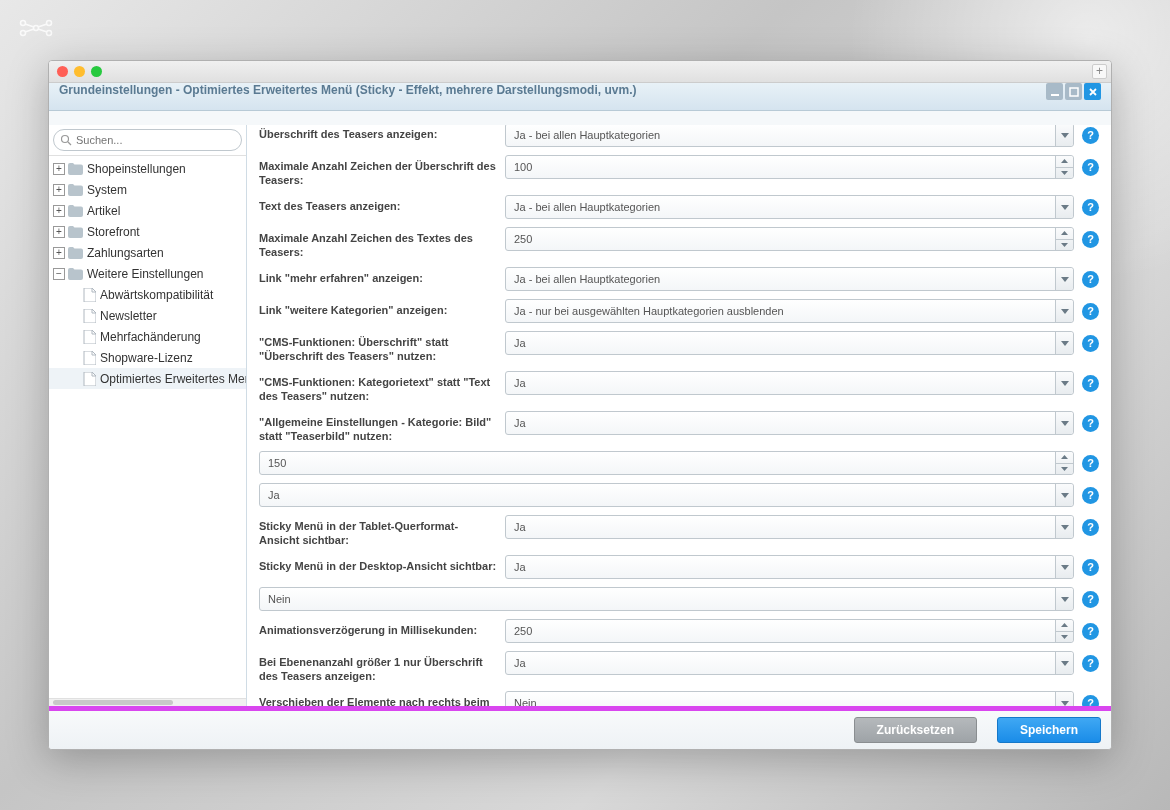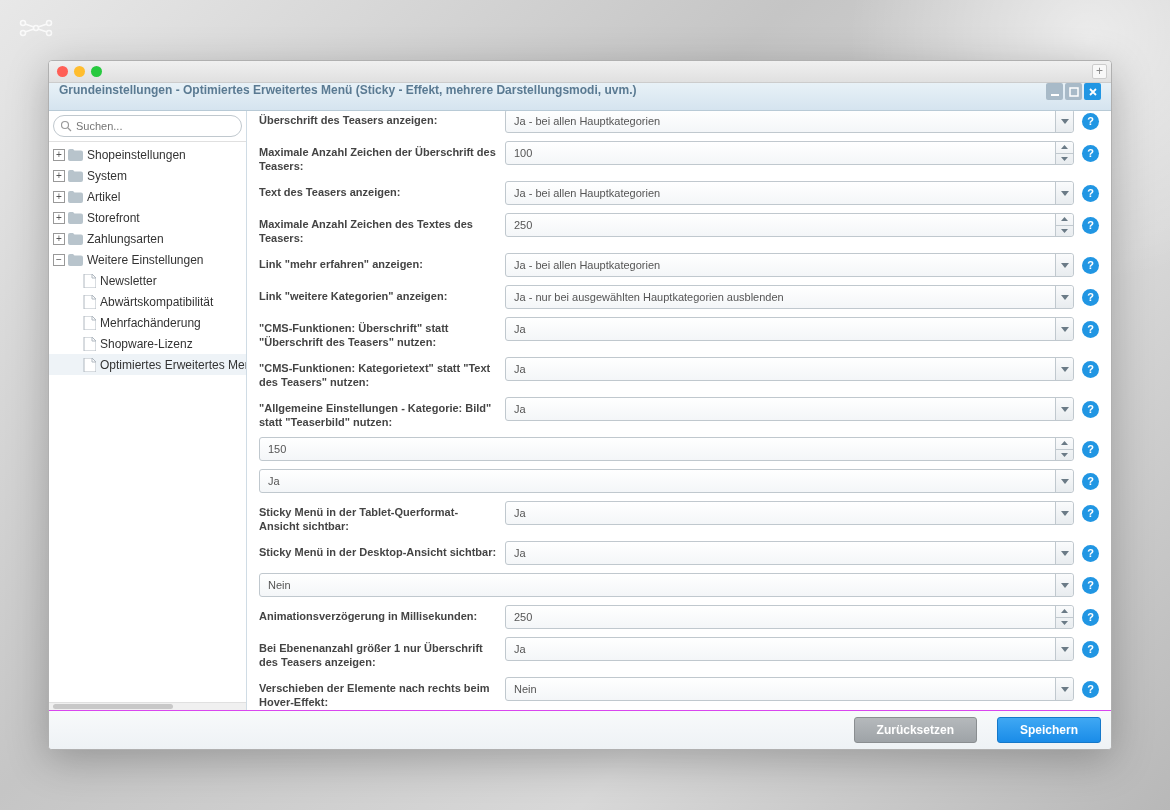--- a/index.html
+++ b/index.html
@@ -11,21 +11,21 @@
 .titlebar{height:22px;background:linear-gradient(#f0f0f0,#e0e0e0);border-bottom:1px solid #ccc;display:flex;align-items:center;padding:0 8px;position:relative;}
 .tl-dots{display:flex;gap:6px;}
 .tl-dot{width:11px;height:11px;border-radius:50%;}
 .tl-red{background:#ff5f56;}.tl-yellow{background:#ffbd2e;}.tl-green{background:#27c93f;}
 .tab-plus{position:absolute;right:4px;top:3px;width:15px;height:15px;border:1px solid #ccc;border-radius:2px;font-size:12px;line-height:13px;text-align:center;color:#888;background:#f8f8f8;}
 .panel-header{height:28px;background:linear-gradient(#e8f1f7,#d5e4ef);border-bottom:1px solid #b8cad6;display:flex;align-items:flex-start;padding:0 10px 0 10px;}
 .panel-title{font-size:12px;font-weight:bold;color:#5a7a92;flex:1;}
 .win-btns{display:flex;gap:2px;}
 .win-btn{width:17px;height:17px;border-radius:2px;display:flex;align-items:center;justify-content:center;font-size:10px;color:#fff;}
 .wb-min{background:#a8bac8;}.wb-max{background:#a8bac8;}.wb-close{background:#2196e3;}
-.panel-body{flex:1;display:flex;overflow:hidden;border-bottom:1px solid #d946ef;}
+.panel-body{flex:1;display:flex;overflow:hidden;border-bottom:5px solid #d946ef;margin-top:14px;}
 .sidebar{width:198px;border-right:1px solid #d0dce5;display:flex;flex-direction:column;background:#fff;}
 .search-wrap{padding:4px;border-bottom:1px solid #e0e0e0;}
 .search-box{position:relative;border:1px solid #c0c8ce;border-radius:11px;height:22px;background:#fff;display:flex;align-items:center;padding:0 6px;}
 .search-box svg{width:12px;height:12px;color:#999;}
 .search-box input{border:none;outline:none;font-size:11px;color:#888;flex:1;margin-left:4px;background:transparent;}
 .tree{flex:1;font-size:12px;color:#333;padding-top:2px;overflow:auto;}
 .tree-item{display:flex;align-items:center;height:21px;padding-left:4px;cursor:default;}
 .tree-item.selected{background:#eef3f7;}
 .exp{width:12px;height:12px;border:1px solid #999;font-size:10px;line-height:10px;text-align:center;margin-right:3px;color:#555;background:#fff;}
 .folder-icon{width:15px;height:12px;margin-right:4px;}
@@ -156,28 +156,28 @@
             <span class="folder-icon"><svg viewBox="0 0 15 12">
                 <path d="M0 2 Q0 0 2 0 L5 0 L6.5 1.5 L13 1.5 Q15 1.5 15 3.5 L15 10 Q15 12 13 12 L2 12 Q0 12 0 10 Z" fill="#b8c4cc"></path>
               </svg></span>
             <span class="tree-label">Weitere Einstellungen</span>
           </div>
           <div class="tree-item child">
             <span class="file-icon"><svg viewBox="0 0 13 14">
                 <path d="M1 0 L9 0 L13 4 L13 14 L1 14 Z" fill="#fff" stroke="#b0b8c0" stroke-width="1"></path>
                 <path d="M9 0 L9 4 L13 4" fill="none" stroke="#b0b8c0" stroke-width="1"></path>
               </svg></span>
-            <span class="tree-label">Newsletter</span>
+            <span class="tree-label">Abwärtskompatibilität</span>
           </div>
           <div class="tree-item child">
             <span class="file-icon"><svg viewBox="0 0 13 14">
                 <path d="M1 0 L9 0 L13 4 L13 14 L1 14 Z" fill="#fff" stroke="#b0b8c0" stroke-width="1"></path>
                 <path d="M9 0 L9 4 L13 4" fill="none" stroke="#b0b8c0" stroke-width="1"></path>
               </svg></span>
-            <span class="tree-label">Abwärtskompatibilität</span>
+            <span class="tree-label">Newsletter</span>
           </div>
           <div class="tree-item child">
             <span class="file-icon"><svg viewBox="0 0 13 14">
                 <path d="M1 0 L9 0 L13 4 L13 14 L1 14 Z" fill="#fff" stroke="#b0b8c0" stroke-width="1"></path>
                 <path d="M9 0 L9 4 L13 4" fill="none" stroke="#b0b8c0" stroke-width="1"></path>
               </svg></span>
             <span class="tree-label">Mehrfachänderung</span>
           </div>
           <div class="tree-item child">
             <span class="file-icon"><svg viewBox="0 0 13 14">

